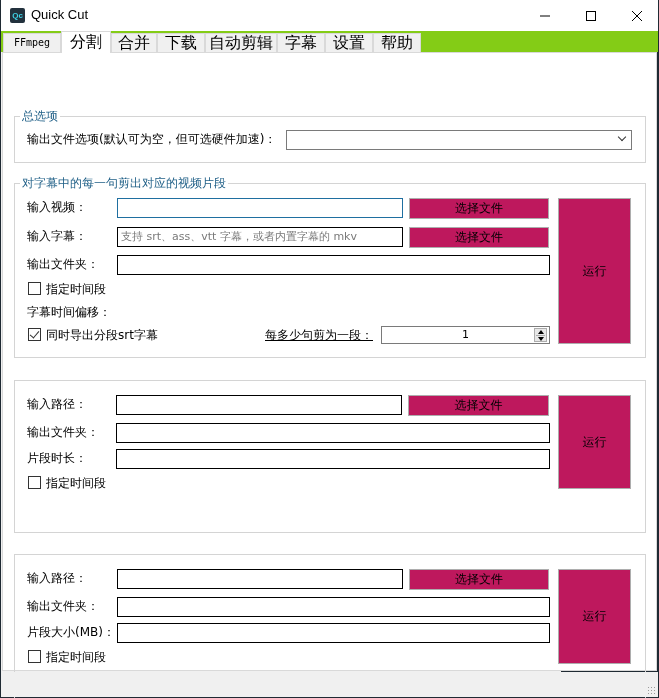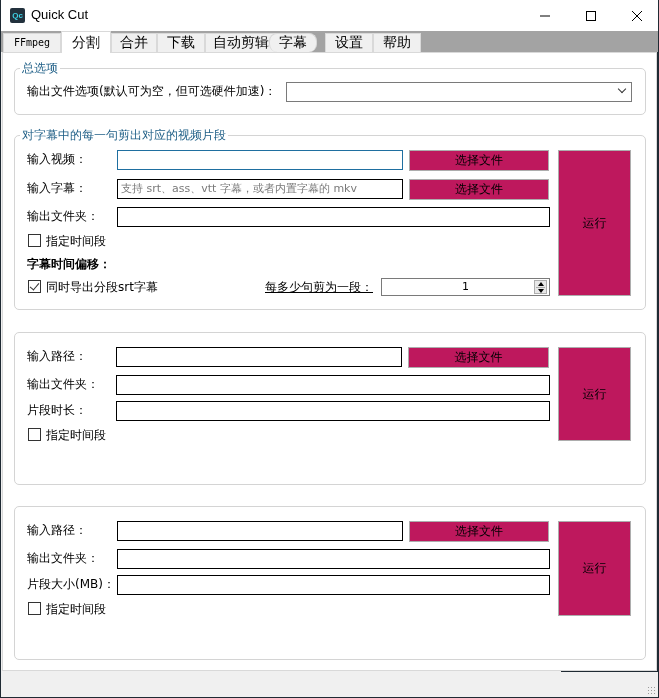--- a/index.html
+++ b/index.html
@@ -6,28 +6,28 @@
   html, body { width: 659px; height: 698px; overflow: hidden; background: #1f2a33; }
   body { font-family: "DejaVu Sans", "Liberation Sans", sans-serif; font-size: 12px; color: #000; }
   .window { position: absolute; left: 0; top: 0; width: 562px; height: 697px; background: #f0f0f0; border: 1px solid #1f2a33; border-top: none; }
   .titlebar { position: absolute; left: 0; top: 0; width: 657px; height: 31px; background: #fff; }
   .app-icon { position: absolute; left: 9px; top: 8px; width: 15px; height: 15px; background: #22313d; border-radius: 2px; color: #3fd3e6; font-size: 8px; font-weight: bold; line-height: 15px; text-align: center; font-family: "Liberation Sans", sans-serif; }
   .title-text { position: absolute; left: 30px; top: 7px; font-size: 13px; font-family: "Liberation Sans", sans-serif; color: #000; }
   .win-btn { position: absolute; top: 0; width: 46px; height: 31px; display: flex; align-items: center; justify-content: center; color: #000; }
   .win-min { left: 521px; }
   .win-max { left: 567px; }
   .win-close { left: 613px; }
-  .tabbar { position: absolute; left: 0; top: 31px; width: 657px; height: 21px; background: #a3a3a3; }
-  .tab { position: absolute; top: 2px; height: 19px; background: #f0f0f0; border: 1px solid #d9d9d9; border-bottom: none; font-size: 14px; line-height: 17px; text-align: center; color: #000; }
+  .tabbar { position: absolute; left: 0; top: 31px; width: 657px; height: 21px; background: #84cc16; }
+  .tab { position: absolute; top: 2px; height: 19px; background: #f0f0f0; border: 1px solid #d9d9d9; border-bottom: none; font-size: 16px; line-height: 17px; text-align: center; color: #000; font-family: Liberation Serif, serif; }
   .tab.active { top: 0; height: 22px; background: #fff; border-color: #d9d9d9; z-index: 2; line-height: 20px; }
   .tab-ffmpeg { font-family: "DejaVu Sans Mono", monospace; font-size: 10px; }
   .content { position: absolute; left: 1px; top: 52px; width: 655px; height: 619px; background: #fff; border: 1px solid #d9d9d9; }
   .statusbar { position: absolute; left: 0; top: 672px; width: 657px; height: 25px; background: #f0f0f0; }
   .grip { position: absolute; right: 3px; bottom: 3px; width: 8px; height: 8px; background-image: radial-gradient(#9a9a9a 30%, transparent 31%); background-size: 3px 3px; }
-  .group { position: absolute; border: 1px solid #d4d4d4; border-radius: 5px; }
+  .group { position: absolute; border: 1px solid #d4d4d4; border-radius: 0; margin-top: 48px; }
   .group-title { position: absolute; top: -9px; left: 5px; padding: 0 2px; background: #fff; color: #1f5f87; font-size: 12px; line-height: 16px; }
   .label { position: absolute; font-size: 12px; line-height: 16px; color: #000; white-space: nowrap; }
   .input { position: absolute; height: 20px; background: #fff; border: 1px solid #000000; font-size: 11px; padding: 0 3px; line-height: 18px; color: #000; overflow: hidden; white-space: nowrap; }
   .input.focused { border-color: #1f6fa0; }
   .input .ph { color: #7a7a7a; }
   .btn { position: absolute; background: #be185d; border: 1px solid #adadad; font-size: 12px; text-align: center; color: #000; display: flex; align-items: center; justify-content: center; }
   .checkbox { position: absolute; width: 13px; height: 13px; border: 1px solid #333; background: #fff; }
   .checkbox.checked::after { content: ""; position: absolute; left: 3px; top: 0px; width: 4px; height: 8px; border-right: 1.5px solid #333; border-bottom: 1.5px solid #333; transform: rotate(40deg); }
   .spin { position: absolute; height: 18px; background: #fff; border: 1px solid #7a7a7a; font-size: 11px; line-height: 16px; text-align: center; }
   .spin-btns { position: absolute; right: 2px; top: 1px; width: 13px; height: 14px; background: #e8e8e8; border: 1px solid #adadad; }
@@ -62,21 +62,21 @@
         </svg>
     </div>
   </div>
 
   <div class="tabbar">
     <div class="tab tab-ffmpeg" style="left:2px;width:58px;">FFmpeg</div>
     <div class="tab active" style="left:60px;width:50px;">分割</div>
     <div class="tab" style="left:110px;width:46px;">合并</div>
     <div class="tab" style="left:156px;width:48px;">下载</div>
     <div class="tab" style="left:204px;width:72px;">自动剪辑</div>
-    <div class="tab" style="left:268px;width:48px;border-radius:8px;">字幕</div>
+    <div class="tab" style="left:276px;width:48px;">字幕</div>
     <div class="tab" style="left:324px;width:48px;">设置</div>
     <div class="tab" style="left:372px;width:48px;">帮助</div>
   </div>
 
   <div class="content">
 
     <div class="group" style="left:11px;top:15px;width:632px;height:47px;">
       <div class="group-title">总选项</div>
       <div class="label" style="left:12px;top:14px;">输出文件选项(默认可为空，但可选硬件加速)：</div>
       <div class="combo" style="left:271px;top:13px;width:346px;">
@@ -94,21 +94,21 @@
       <div class="label" style="left:12px;top:44px;">输入字幕：</div>
       <div class="input" style="left:102px;top:43px;width:286px;"><span class="ph">支持 srt、ass、vtt 字幕，或者内置字幕的 mkv</span></div>
       <div class="btn" style="left:394px;top:43px;width:140px;height:21px;">选择文件</div>
 
       <div class="label" style="left:12px;top:72px;">输出文件夹：</div>
       <div class="input" style="left:102px;top:71px;width:433px;"></div>
 
       <div class="checkbox" style="left:13px;top:98px;"></div>
       <div class="label" style="left:31px;top:97px;">指定时间段</div>
 
-      <div class="label" style="left:12px;top:120px;font-weight:bold;">字幕时间偏移：</div>
+      <div class="label" style="left:12px;top:120px;">字幕时间偏移：</div>
 
       <div class="checkbox checked" style="left:13px;top:144px;"></div>
       <div class="label" style="left:31px;top:143px;">同时导出分段srt字幕</div>
       <div class="label" style="left:250px;top:143px;text-decoration:underline;">每多少句剪为一段：</div>
       <div class="spin" style="left:366px;top:142px;width:169px;">
         <span>1</span>
         <div class="spin-btns">
             <span class="up"></span>
             <span class="mid"></span>
             <span class="down"></span>

